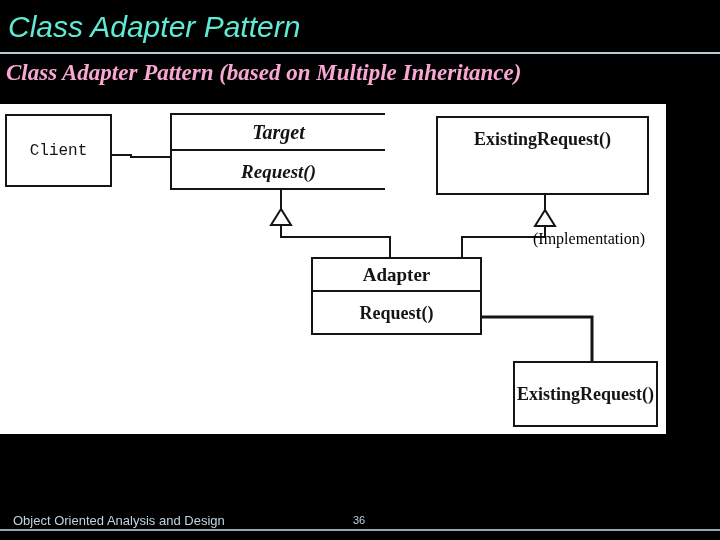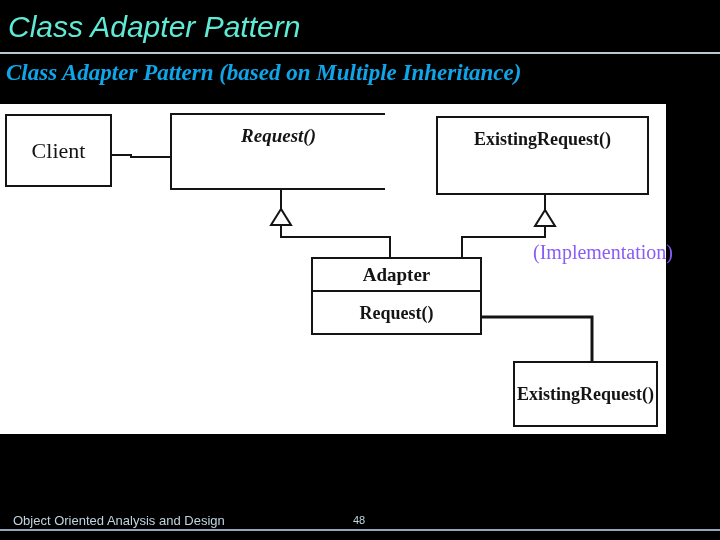--- a/index.html
+++ b/index.html
@@ -20,57 +20,57 @@
   }
   .title-rule{
     position:absolute;left:0;top:52px;width:720px;height:2px;
     background:#b9c9d2;
   }
   .slide-subtitle{
     position:absolute;left:6px;top:59px;width:710px;
     font-family:"Liberation Serif", serif;
     font-weight:bold;font-style:italic;
     font-size:23px;line-height:28px;
-    color:#0ea5e9;
+    color:#f9a8d4;
     white-space:nowrap;
   }
   .diagram-panel{
     position:absolute;left:0;top:104px;width:666px;height:330px;
     background:#ffffff;
   }
   .uml-box{
     position:absolute;
     box-sizing:border-box;
     border:2px solid #141414;
     background:#ffffff;
     color:#141414;
   }
   .uml-box .row{
     display:flex;align-items:center;justify-content:center;
     text-align:center;white-space:nowrap;
   }
   .client-box{left:5px;top:10px;width:107px;height:73px;}
-  .client-box .row{height:100%;font-size:22px;}
+  .client-box .row{height:100%;font-size:16px;font-family:Liberation Mono, monospace;}
   .target-box{left:170px;top:9px;width:215px;height:77px;border-right:none;}
   .target-box .title-row{height:34px;border-bottom:2px solid #141414;
     font-weight:bold;font-style:italic;font-size:20px;}
   .target-box .method-row{height:41px;font-weight:bold;font-style:italic;font-size:19px;}
   .adaptee-box{left:436px;top:12px;width:213px;height:79px;}
   .adaptee-box .title-row{height:32px;border-bottom:2px solid #141414;
     font-weight:bold;font-size:18px;}
   .adaptee-box .method-row{height:43px;font-weight:bold;font-size:18px;}
   .adapter-box{left:311px;top:153px;width:171px;height:78px;}
   .adapter-box .title-row{height:31px;border-bottom:2px solid #141414;
     font-weight:bold;font-size:19px;}
   .adapter-box .method-row{height:43px;font-weight:bold;font-size:18px;}
   .note-box{left:513px;top:257px;width:145px;height:66px;}
   .note-box .row{height:100%;font-weight:bold;font-size:18px;}
   .impl-annotation{
-    position:absolute;left:533px;top:137px;width:130px;
-    font-size:20px;color:#8b5cf6;white-space:nowrap;
+    position:absolute;left:533px;top:126px;width:130px;
+    font-size:16px;color:#000000;white-space:nowrap;
   }
   .connector-layer{position:absolute;left:0;top:0;width:666px;height:330px;}
   .footer-left{
     position:absolute;left:13px;top:514px;
     font-family:"Liberation Sans", sans-serif;
     font-size:13px;line-height:13px;
     color:#bfd4e0;white-space:nowrap;
   }
   .footer-page{
     position:absolute;left:353px;top:514px;
@@ -107,34 +107,35 @@
     <path d="M449,213 L592,213 L592,257" stroke="#141414" stroke-width="3" fill="none"></path>
 
     <line x1="633" y1="260" x2="656" y2="278" stroke="#141414" stroke-width="1.5"></line>
   </svg>
 
   <div class="uml-box client-box">
     <div class="row">Client</div>
   </div>
 
   <div class="uml-box target-box">
+    <div class="row title-row">Target</div>
     <div class="row method-row">Request()</div>
   </div>
 
   <div class="uml-box adaptee-box">
     <div class="row method-row">ExistingRequest()</div>
   </div>
 
   <div class="uml-box adapter-box">
     <div class="row title-row">Adapter</div>
     <div class="row method-row">Request()</div>
   </div>
 
   <div class="uml-box note-box">
     <div class="row">ExistingRequest()</div>
   </div>
 
   <div class="impl-annotation">(Implementation)</div>
 </div>
 
 <div class="footer-left">Object Oriented Analysis and Design</div>
-<div class="footer-page">48</div>
+<div class="footer-page">36</div>
 <div class="footer-rule"></div>
 
 </body></html>

